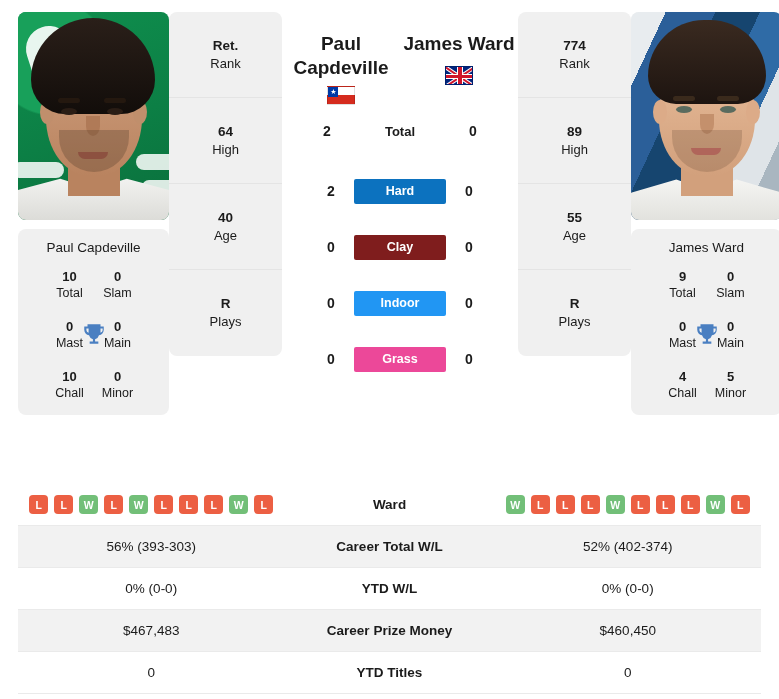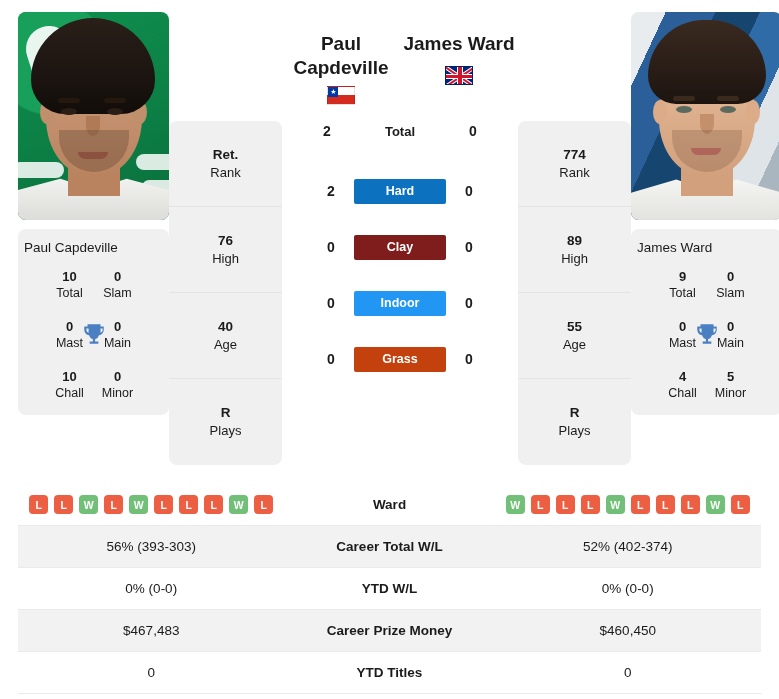--- a/index.html
+++ b/index.html
@@ -66,38 +66,38 @@
 
   
   .stats-card {
     width: 151px;
     margin-top: 9px;
     background: #f0f0f0;
     border-radius: 8px;
     padding: 10px 6px 12px 6px;
   }
   .stats-name {
-    font-size:13.5px; padding: 1px 0 14px 0;
+    text-align:center; font-size:13.5px; padding: 1px 0 14px 0;
   }
   .stat-grid { position: relative; }
   .stat-row {
     display:flex; justify-content:center; align-items:flex-start;
     padding: 0 10px 18px 10px;
   }
   .stat-row:last-child { padding-bottom: 2px; }
   .stat-cell { width:48px; text-align:center; }
   .stat-num { font-size:13px; font-weight:bold; line-height:16px; }
   .stat-lbl { font-size:12.5px; line-height:16px; color:#1b1b1b; }
   .trophy {
     position:absolute; left:50%; transform:translateX(-50%);
     top:52px;
   }
 
   
-  .rank-col { width: 113px; flex:0 0 113px; margin-top: 109px; }
+  .rank-col { width: 113px; flex:0 0 113px; }
   .rank-card {
     width:113px; background:#f0f0f0; border-radius:8px; overflow:hidden;
   }
   .rank-item {
     height:86px; display:flex; flex-direction:column;
     align-items:center; justify-content:center;
     border-bottom:1px solid #e4e4e4;
   }
   .rank-item:last-child { border-bottom:none; }
   .rank-num { font-size:13.5px; font-weight:bold; line-height:18px; }
@@ -240,21 +240,21 @@
       </div>
     </div>
 
     <div class="rank-col">
       <div class="rank-card">
         <div class="rank-item">
           <div class="rank-num">Ret.</div>
           <div class="rank-lbl">Rank</div>
         </div>
         <div class="rank-item">
-          <div class="rank-num">76</div>
+          <div class="rank-num">64</div>
           <div class="rank-lbl">High</div>
         </div>
         <div class="rank-item">
           <div class="rank-num">40</div>
           <div class="rank-lbl">Age</div>
         </div>
         <div class="rank-item">
           <div class="rank-num">R</div>
           <div class="rank-lbl">Plays</div>
         </div>
@@ -314,21 +314,21 @@
         </div>
 
         <div class="h2h-row">
           <div class="h2h-score">0</div>
           <div class="surface-pill" style="background:#2196f3;">Indoor</div>
           <div class="h2h-score">0</div>
         </div>
 
         <div class="h2h-row">
           <div class="h2h-score">0</div>
-          <div class="surface-pill" style="background:#c2410c;">Grass</div>
+          <div class="surface-pill" style="background:#ec4899;">Grass</div>
           <div class="h2h-score">0</div>
         </div>
       </div>
     </div>
 
     <div class="rank-col">
       <div class="rank-card">
         <div class="rank-item">
           <div class="rank-num">774</div>
           <div class="rank-lbl">Rank</div>

